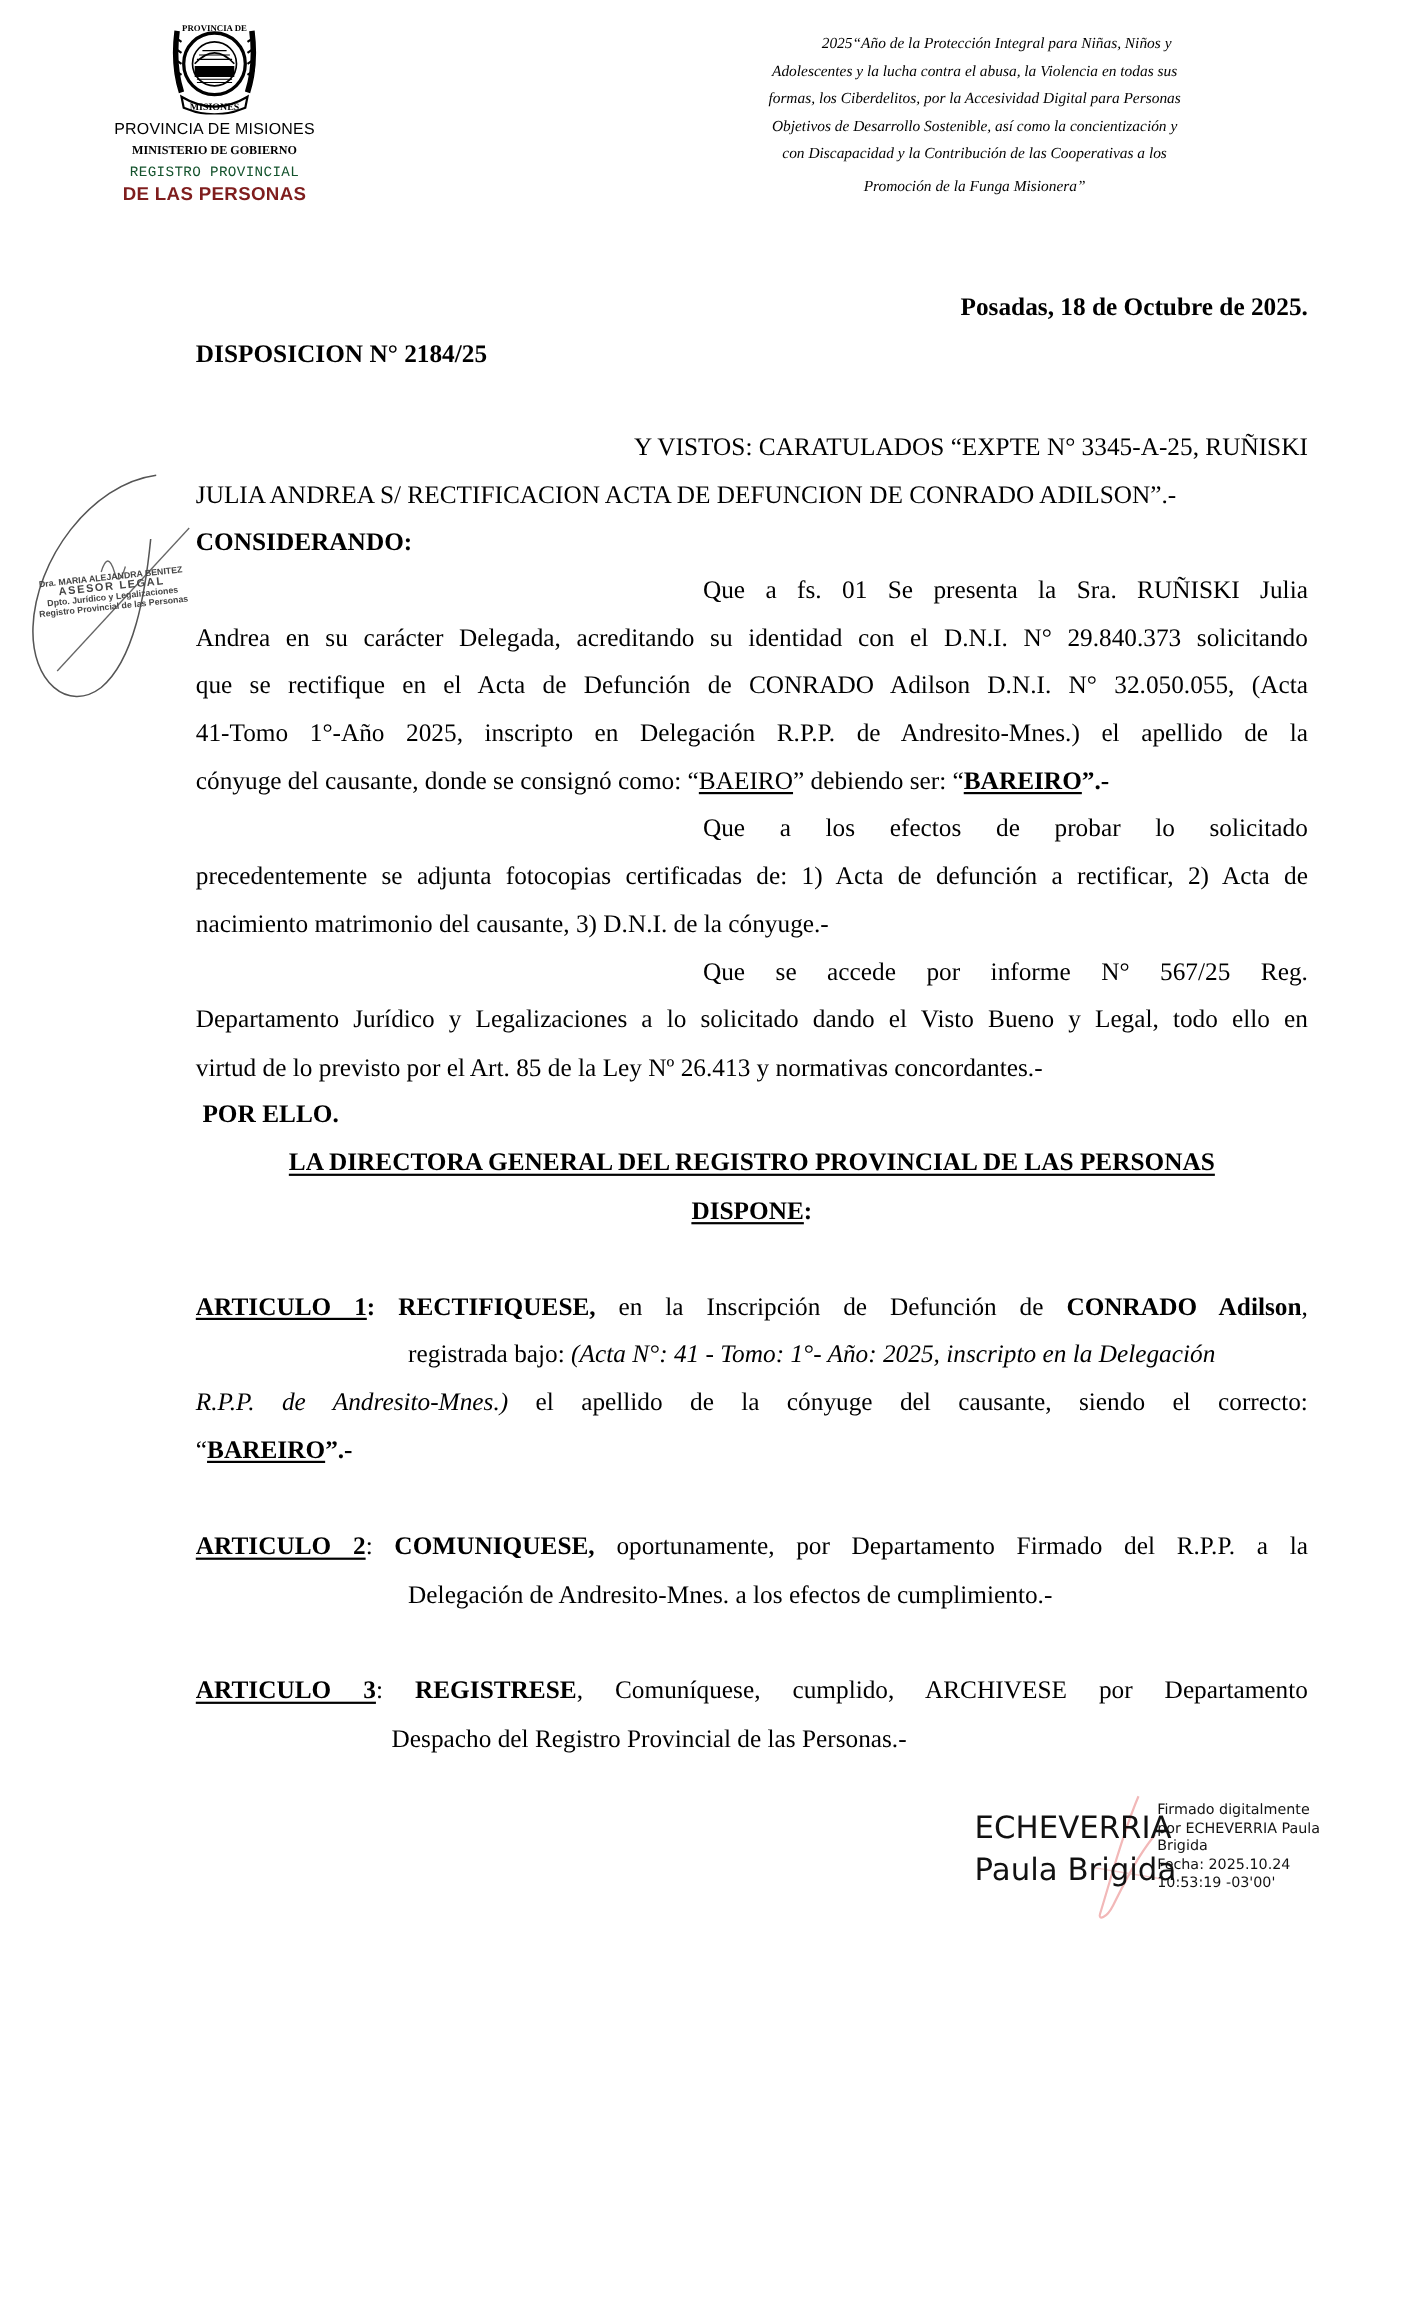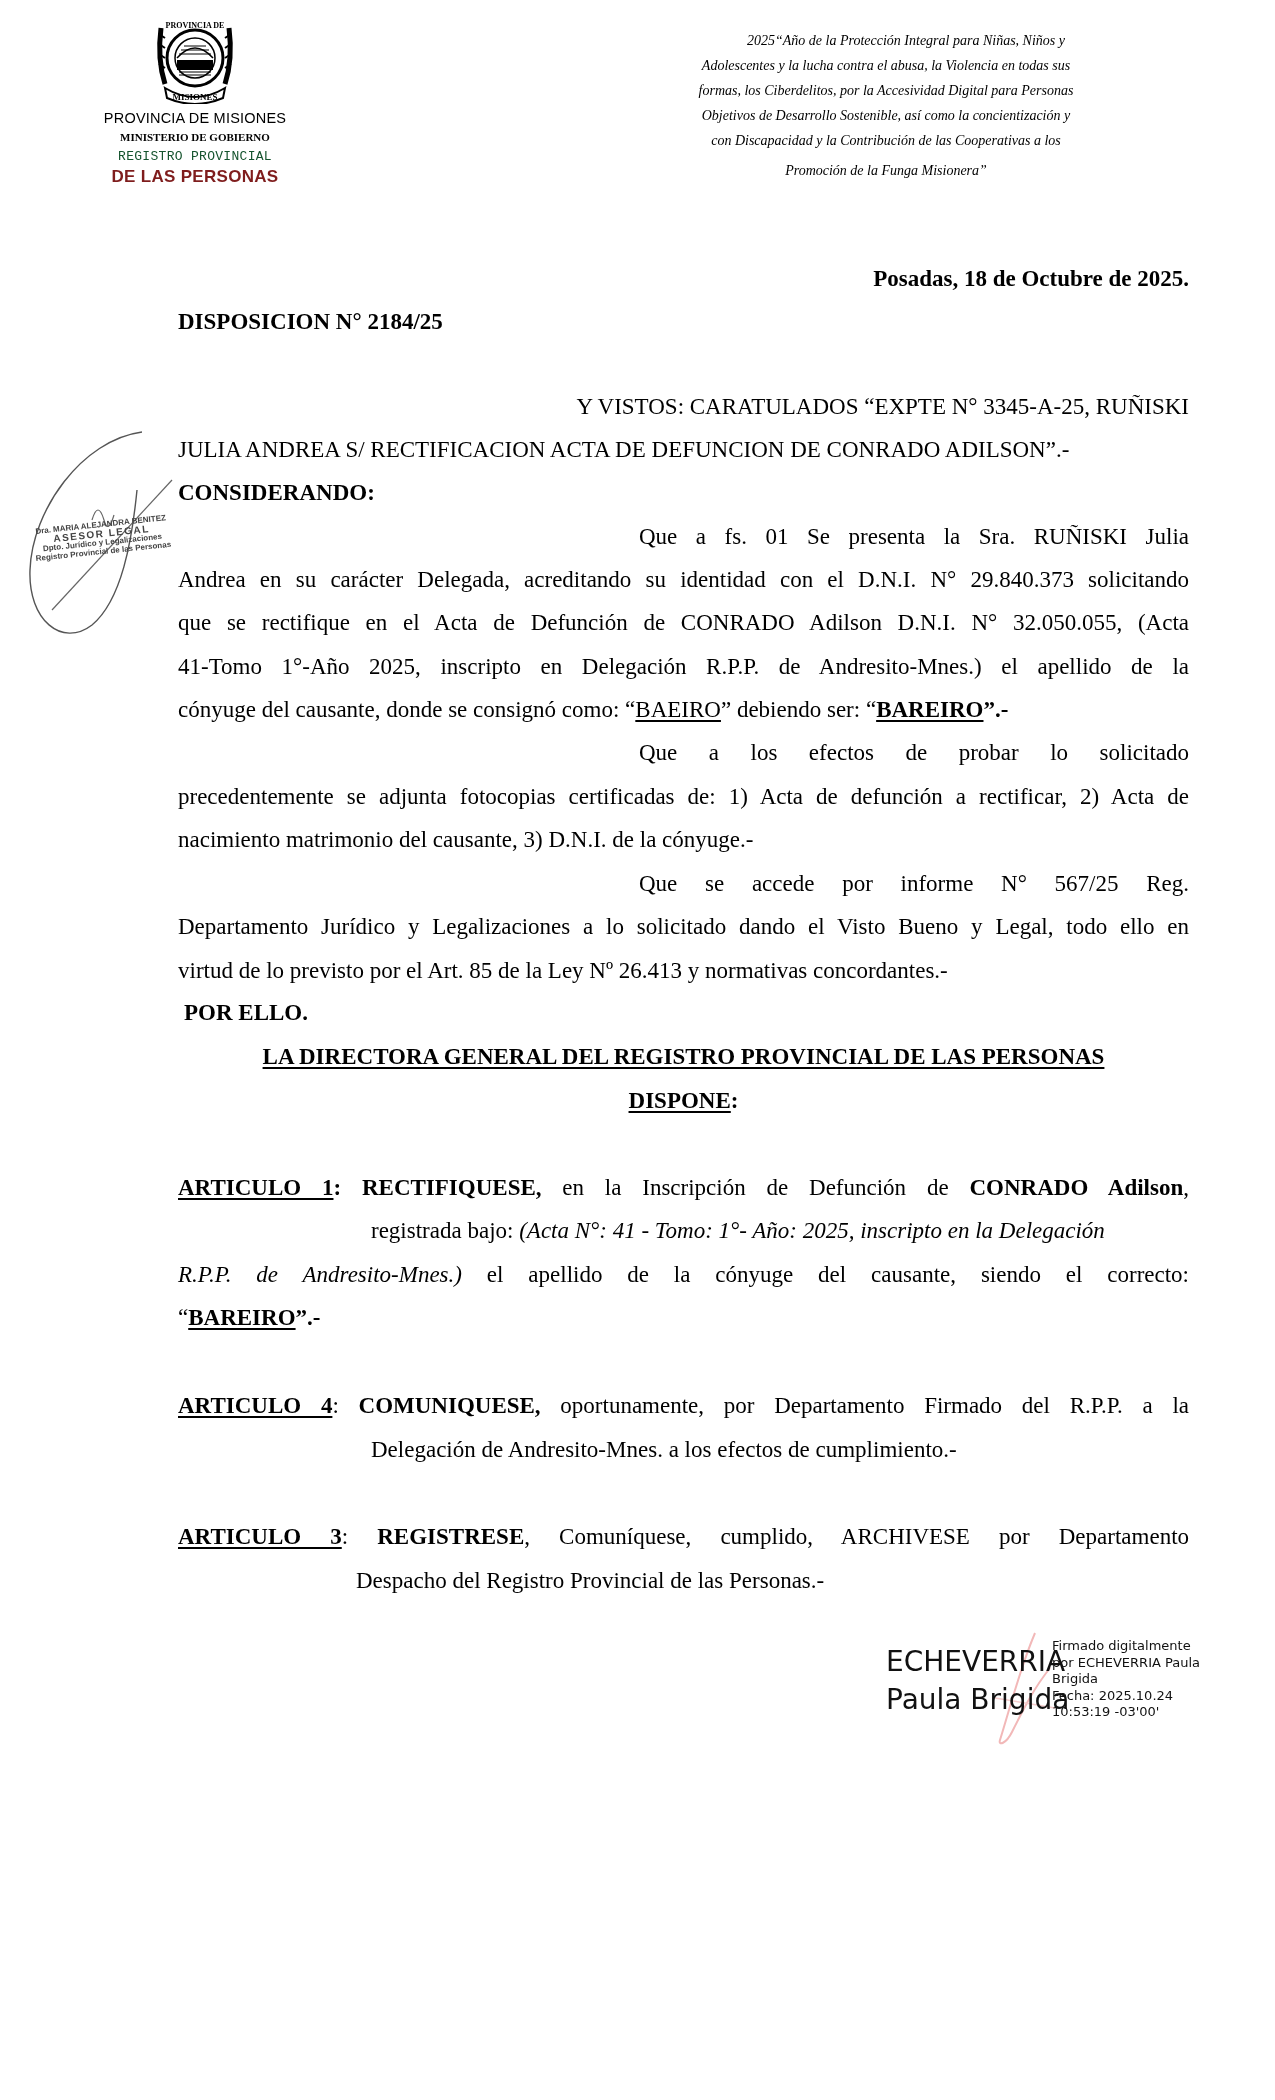--- a/index.html
+++ b/index.html
@@ -104,21 +104,21 @@
   <span>registrada bajo: </span><span class="i">(Acta N°: 41 - Tomo: 1°- Año: 2025, inscripto en la Delegación</span>
 </div>
 <div class="abs t just" style="left:178px; top:1253px; width:1011px;">
   <span class="i">R.P.P. de Andresito-Mnes.)</span><span> el apellido de la cónyuge del causante, siendo el correcto:</span>
 </div>
 <div class="abs t" style="left:178px; top:1296px;">
   <span>“</span><span class="b u">BAREIRO</span><span class="b">”.-</span>
 </div>
 
 <div class="abs t just" style="left:178px; top:1384px; width:1011px;">
-  <span class="b u">ARTICULO 4</span><span>: </span><span class="b">COMUNIQUESE,</span><span> oportunamente, por Departamento Firmado del R.P.P. a la</span>
+  <span class="b u">ARTICULO 2</span><span>: </span><span class="b">COMUNIQUESE,</span><span> oportunamente, por Departamento Firmado del R.P.P. a la</span>
 </div>
 <div class="abs t" style="left:371px; top:1428px;">Delegación de Andresito-Mnes. a los efectos de cumplimiento.-</div>
 
 <div class="abs t just" style="left:178px; top:1515px; width:1011px;">
   <span class="b u">ARTICULO 3</span><span>: </span><span class="b">REGISTRESE</span><span>, Comuníquese, cumplido, ARCHIVESE  por  Departamento</span>
 </div>
 <div class="abs t" style="left:356px; top:1559px;">Despacho del Registro Provincial de las Personas.-</div>
 
 <div id="stamp" class="abs">
   <svg width="160" height="225" viewBox="0 0 160 225" class="abs" style="left:0;top:0;">

